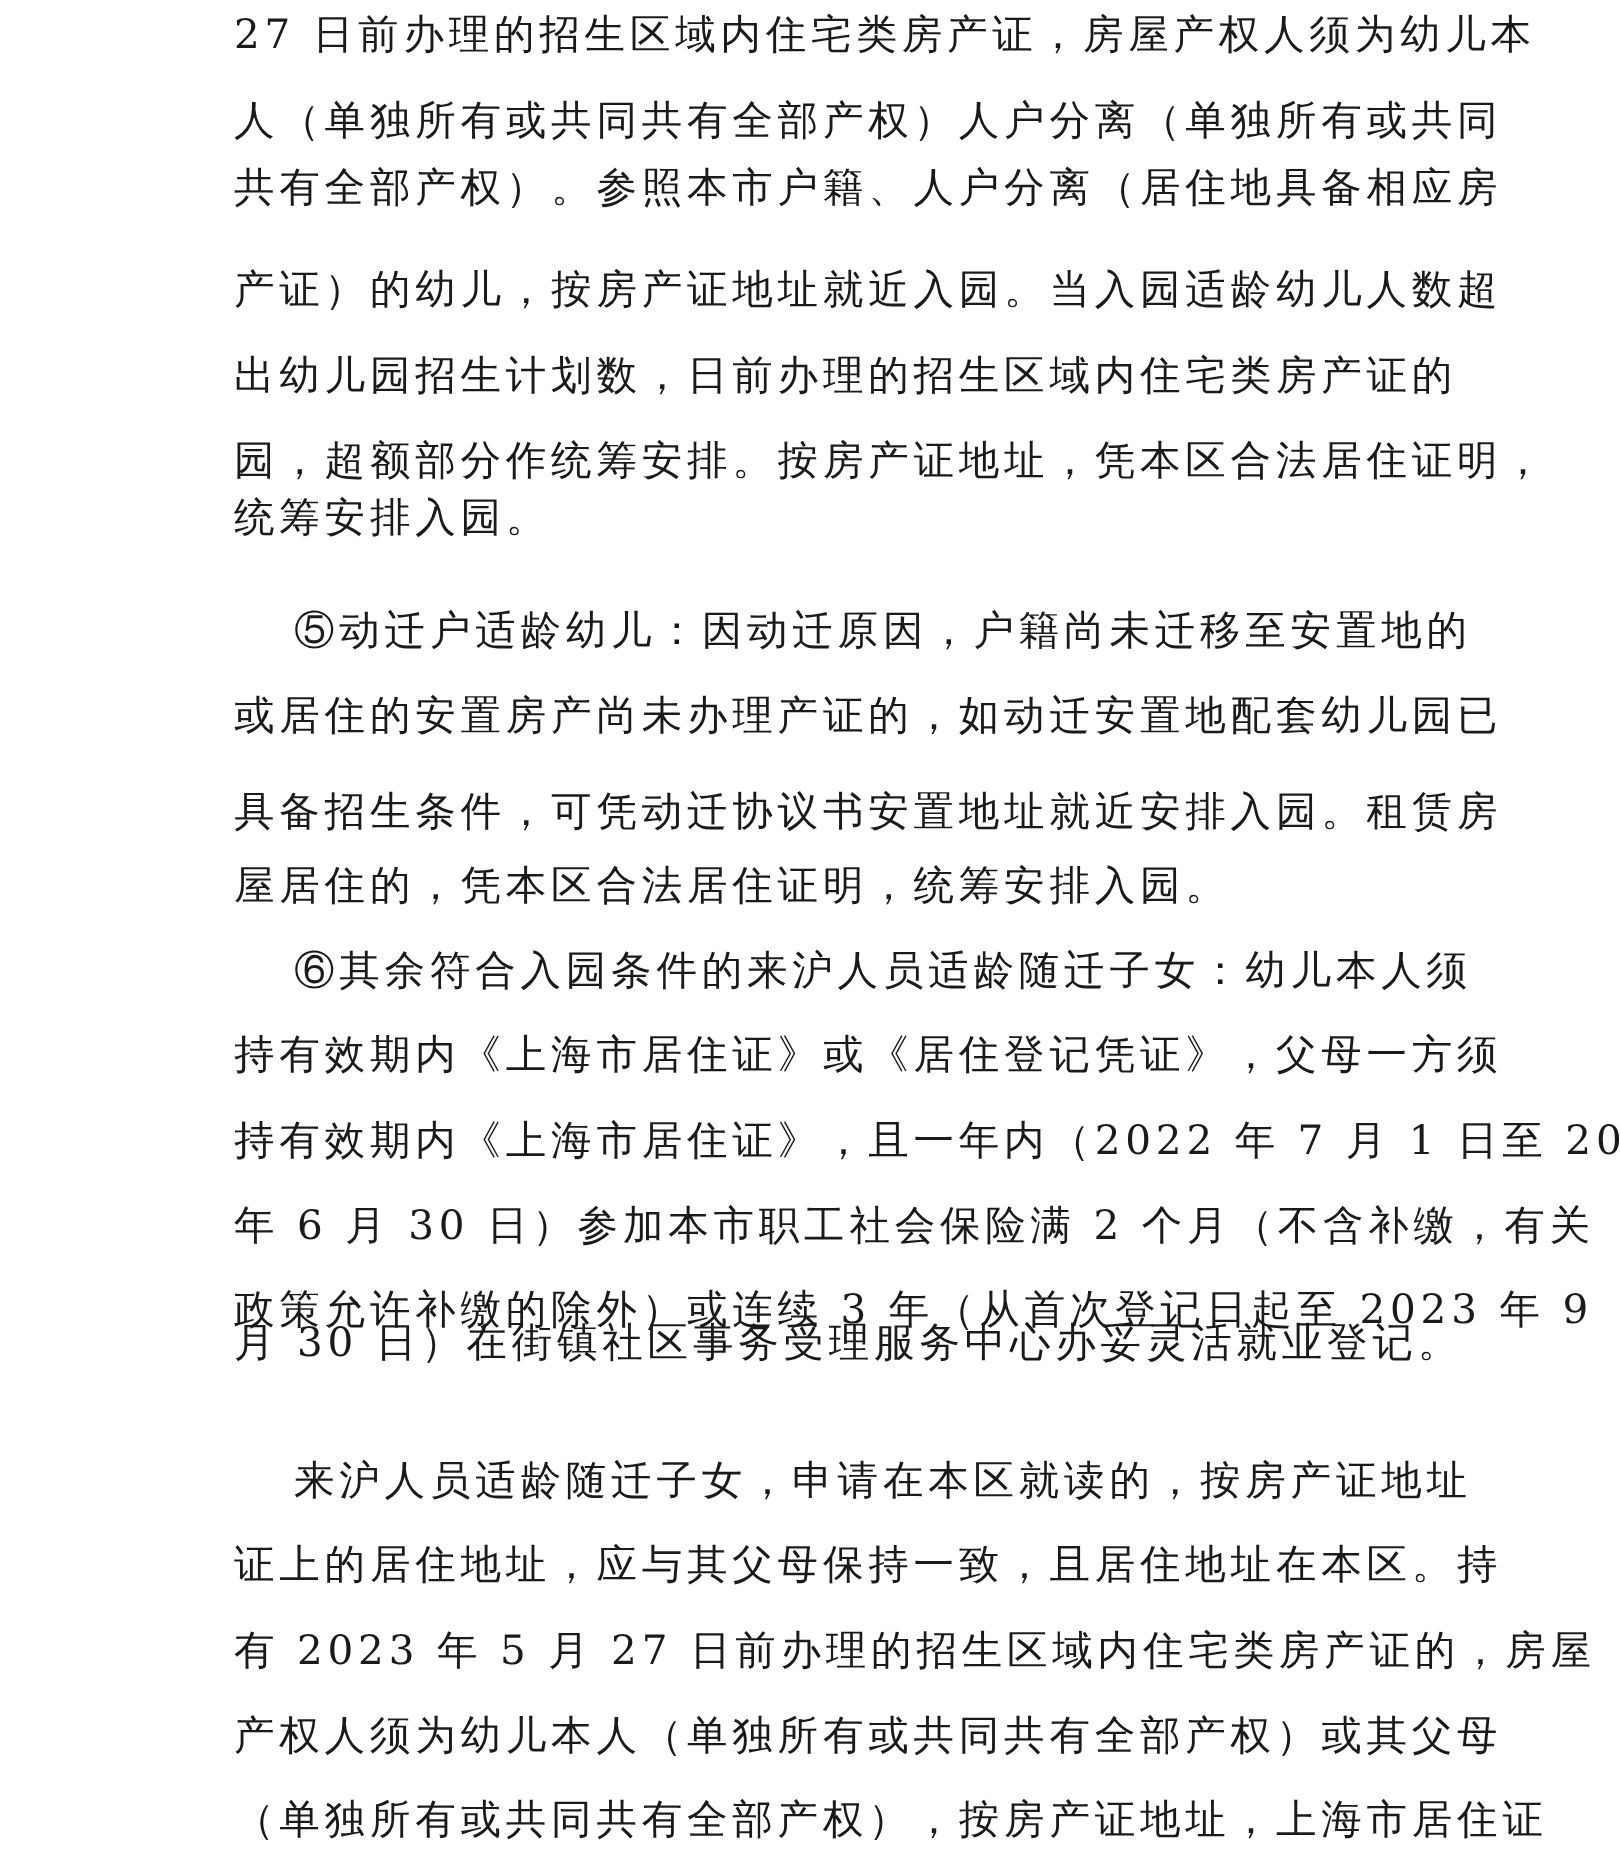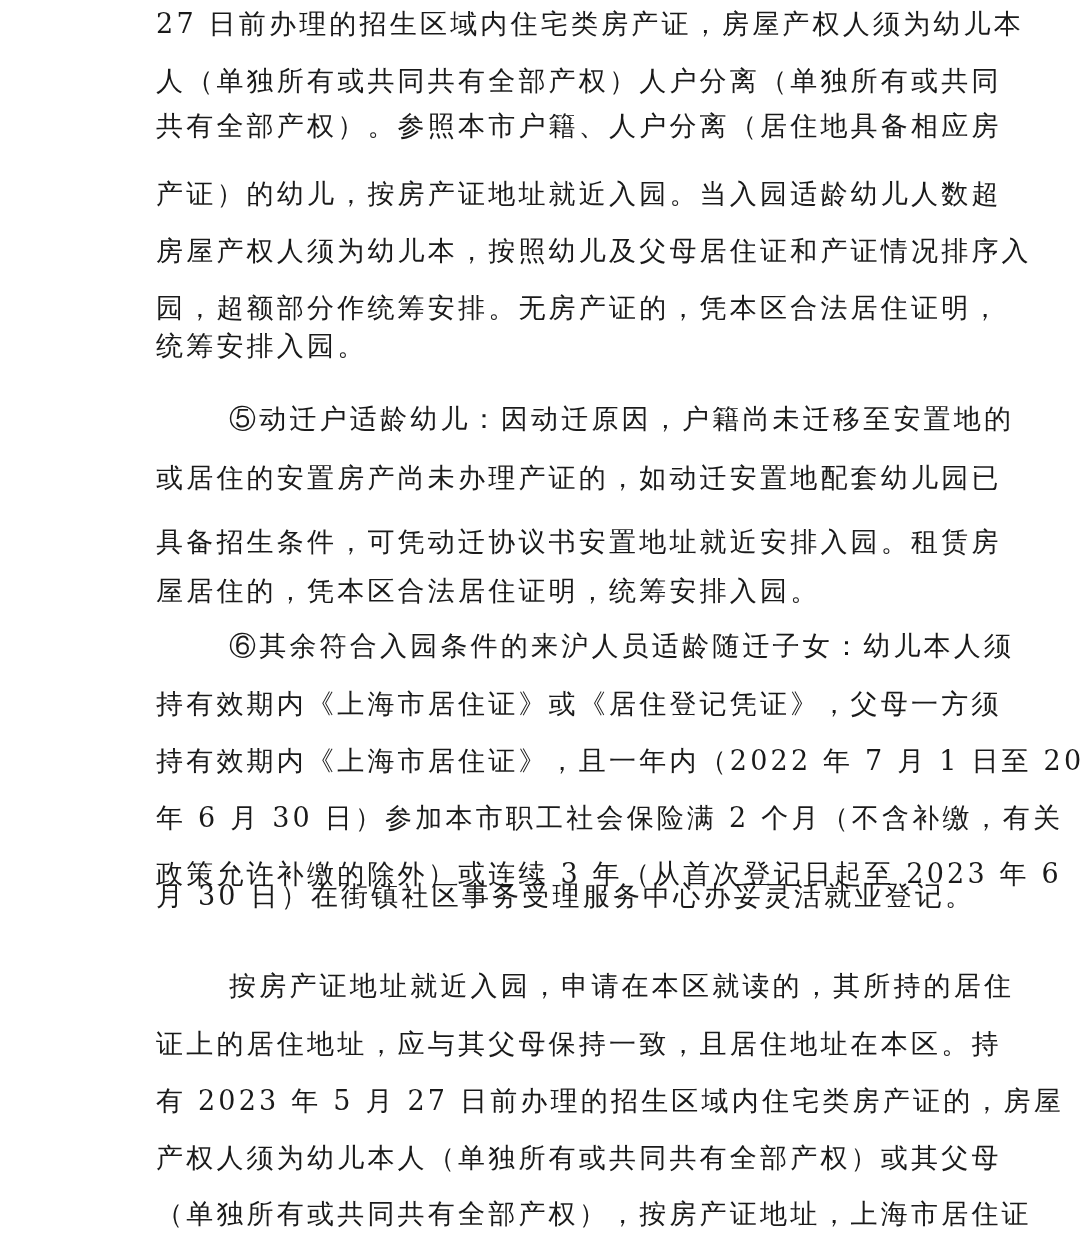--- a/index.html
+++ b/index.html
@@ -23,44 +23,44 @@
       font-size: 27px;
       letter-spacing: 3.2px;
     }
     .line {
       position: absolute;
       left: 0;
       white-space: nowrap;
       height: 36px;
       line-height: 36px;
     }
-    .indent { left: 73px; font-family: Liberation Mono, monospace; }
+    .indent { left: 40px; }
   </style>
 </head>
 <body>
 
 <div class="page">
   <div class="line" style="top:6px">27 日前办理的招生区域内住宅类房产证，房屋产权人须为幼儿本</div>
   <div class="line" style="top:63px">人（单独所有或共同共有全部产权）人户分离（单独所有或共同</div>
   <div class="line" style="top:108px">共有全部产权）。参照本市户籍、人户分离（居住地具备相应房</div>
   <div class="line" style="top:176px">产证）的幼儿，按房产证地址就近入园。当入园适龄幼儿人数超</div>
-  <div class="line" style="top:233px">房屋产权人须为幼儿本，按照幼儿及父母居住证和产证情况排序入</div>
-  <div class="line" style="top:290px">园，超额部分作统筹安排。无房产证的，凭本区合法居住证明，</div>
+  <div class="line" style="top:233px">出幼儿园招生计划数，日前办理的招生区域内住宅类房产证的</div>
+  <div class="line" style="top:290px">园，超额部分作统筹安排。按房产证地址，凭本区合法居住证明，</div>
   <div class="line" style="top:328px">统筹安排入园。</div>
 
   <div class="line indent" style="top:403px">⑤动迁户适龄幼儿：因动迁原因，户籍尚未迁移至安置地的</div>
   <div class="line" style="top:460px">或居住的安置房产尚未办理产证的，如动迁安置地配套幼儿园已</div>
   <div class="line" style="top:524px">具备招生条件，可凭动迁协议书安置地址就近安排入园。租赁房</div>
   <div class="line" style="top:573px">屋居住的，凭本区合法居住证明，统筹安排入园。</div>
 
   <div class="line indent" style="top:630px">⑥其余符合入园条件的来沪人员适龄随迁子女：幼儿本人须</div>
   <div class="line" style="top:686px">持有效期内《上海市居住证》或《居住登记凭证》，父母一方须</div>
   <div class="line" style="top:743px">持有效期内《上海市居住证》，且一年内（2022 年 7 月 1 日至 2023</div>
   <div class="line" style="top:800px">年 6 月 30 日）参加本市职工社会保险满 2 个月（不含补缴，有关</div>
-  <div class="line" style="top:856px">政策允许补缴的除外）或连续 3 年（从首次登记日起至 2023 年 6</div>
+  <div class="line" style="top:856px">政策允许补缴的除外）或连续 3 年（从首次登记日起至 2023 年 9</div>
   <div class="line" style="top:878px">月 30 日）在街镇社区事务受理服务中心办妥灵活就业登记。</div>
 
-  <div class="line indent" style="top:970px">按房产证地址就近入园，申请在本区就读的，其所持的居住</div>
+  <div class="line indent" style="top:970px">来沪人员适龄随迁子女，申请在本区就读的，按房产证地址</div>
   <div class="line" style="top:1026px">证上的居住地址，应与其父母保持一致，且居住地址在本区。持</div>
   <div class="line" style="top:1083px">有 2023 年 5 月 27 日前办理的招生区域内住宅类房产证的，房屋</div>
   <div class="line" style="top:1140px">产权人须为幼儿本人（单独所有或共同共有全部产权）或其父母</div>
   <div class="line" style="top:1196px">（单独所有或共同共有全部产权），按房产证地址，上海市居住证</div>
 </div>
 
 </body></html>

